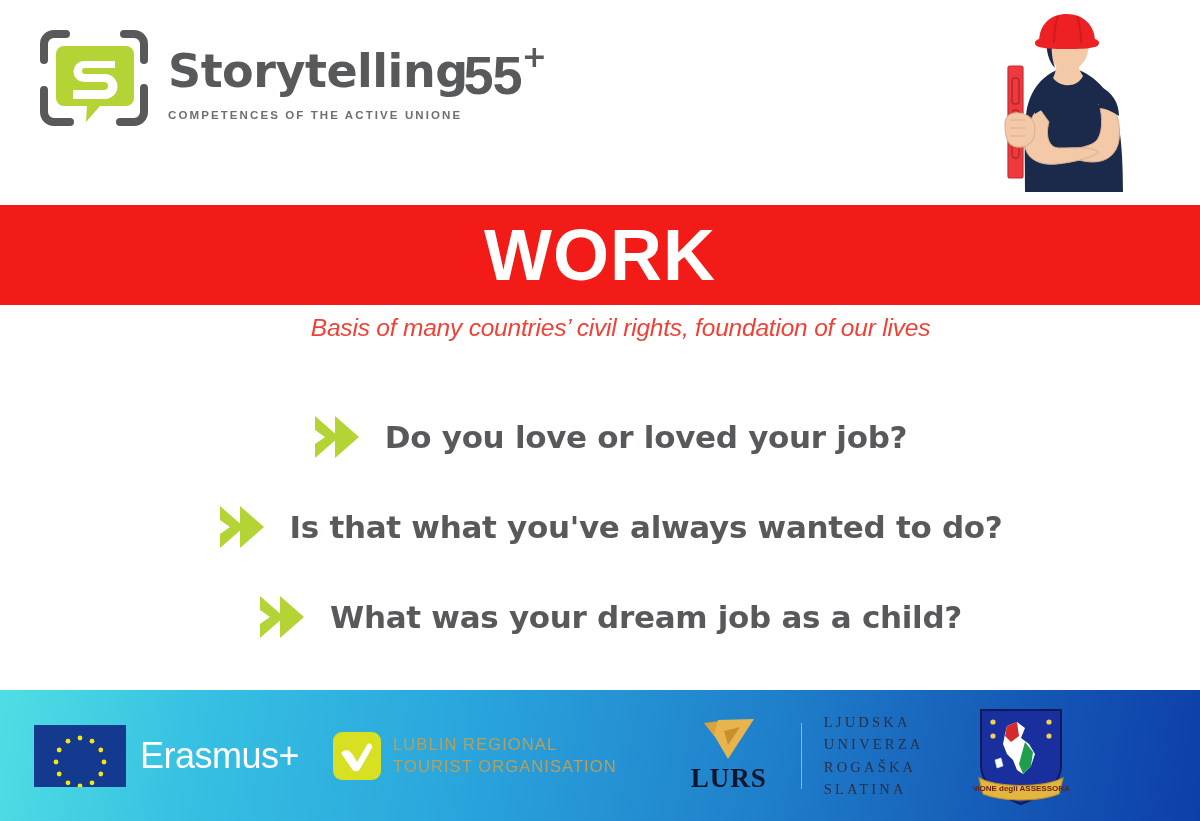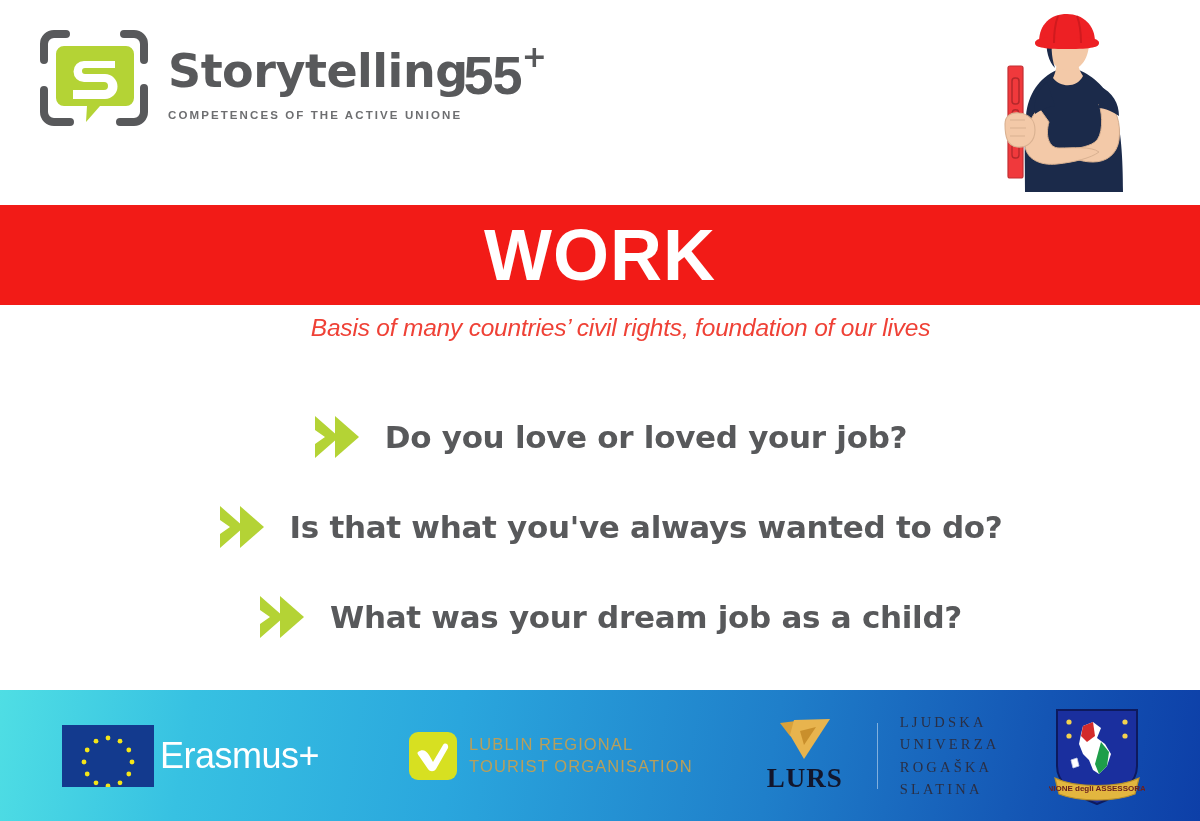--- a/index.html
+++ b/index.html
@@ -138,29 +138,29 @@
   
   .footer {
     position: absolute;
     left: 0; top: 690px;
     width: 1200px; height: 131px;
     background: linear-gradient(100deg, #4fdee4 0%, #37c1e2 16%, #2aa6dd 38%, #1f7fca 64%, #1455b4 86%, #0d3fa8 100%);
     display: flex;
     align-items: center;
   }
   .logo-slot { display: flex; align-items: center; }
-  .logo-erasmus { margin-left: 62px; gap: 6px; }
+  .logo-erasmus { margin-left: 34px; gap: 14px; }
   .eu-flag { width: 92px; height: 62px; display: block; }
   .erasmus-word {
     font-family: "Liberation Sans", sans-serif;
     font-size: 36px;
     color: #ffffff;
     letter-spacing: -0.5px;
   }
-  .logo-lublin { margin-left: 90px; gap: 12px; }
+  .logo-lublin { margin-left: 34px; gap: 12px; }
   .lublin-mark { width: 48px; height: 48px; display: block; }
   .lublin-text {
     font-family: "Liberation Sans", sans-serif;
     font-size: 16.5px;
     line-height: 1.28;
     color: #b99f5a;
     letter-spacing: 1.1px;
     font-variant: small-caps;
     text-transform: uppercase;
     white-space: nowrap;

